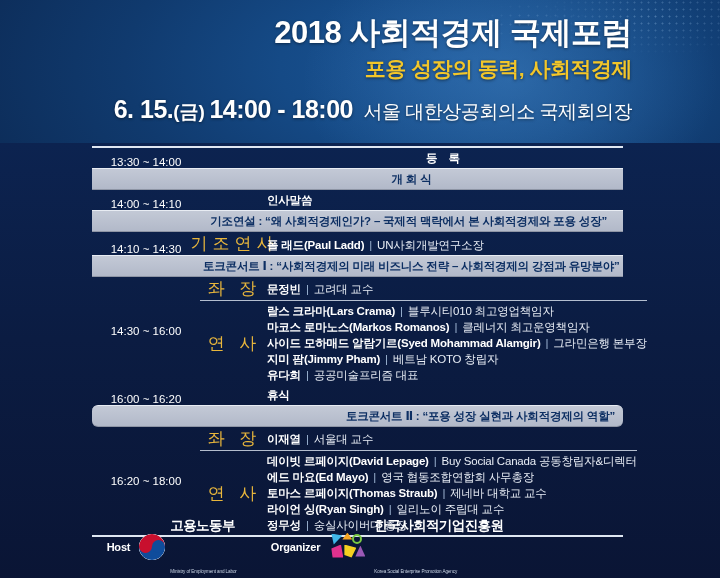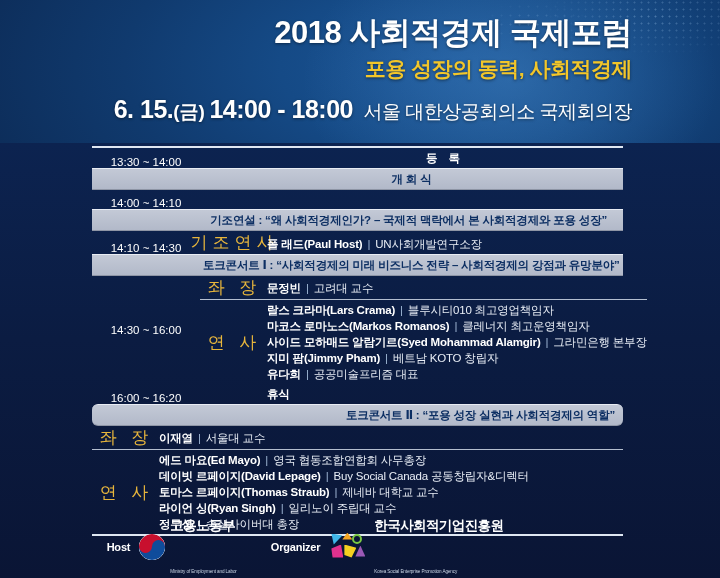--- a/index.html
+++ b/index.html
@@ -206,32 +206,35 @@
     </div>
     <div class="row banner" style="padding-left: 0px;">
       <div class="c-time"></div>
       <div class="c-main" style="align-items: center; padding-left: 0px; flex: 1 1 auto;">
         <div class="line center"><b>개 회 식</b></div>
       </div>
     </div>
     <div class="row">
       <div class="c-time">14:00 ~ 14:10</div>
       <div class="c-role"></div>
+      <div class="c-main">
+        <div class="line"><b>인사말씀</b></div>
+      </div>
     </div>
     <div class="row banner" style="padding-left: 0px;">
       <div class="c-time"></div>
       <div class="c-main" style="align-items: flex-end; padding-right: 16px; flex: 1 1 auto;">
         <div class="line"><b>기조연설 : “왜 사회적경제인가? – 국제적 맥락에서 본 사회적경제와 포용 성장”</b></div>
       </div>
     </div>
     <div class="row">
       <div class="c-time">14:10 ~ 14:30</div>
       <div class="c-role">기조연사</div>
       <div class="c-main">
-        <div class="line"><b>폴 래드(Paul Host)</b><span class="sep"> | </span><span class="aff">UN사회개발연구소장</span></div>
+        <div class="line"><b>폴 래드(Paul Ladd)</b><span class="sep"> | </span><span class="aff">UN사회개발연구소장</span></div>
       </div>
     </div>
     <div class="row banner" style="padding-left: 0px;">
       <div class="c-time"></div>
       <div class="c-main" style="align-items: flex-end; padding-right: 8px; flex: 1 1 auto;">
         <div class="line"><b>토크콘서트 Ⅰ : “사회적경제의 미래 비즈니스 전략 – 사회적경제의 강점과 유망분야”</b></div>
       </div>
     </div>
     <div class="grp">
       <div class="c-time">14:30 ~ 16:00</div>
@@ -261,32 +264,33 @@
         <div class="line"><b>휴식</b></div>
       </div>
     </div>
     <div class="row banner" style="padding-left: 0px; border-radius: 6px;">
       <div class="c-time"></div>
       <div class="c-main" style="align-items: flex-end; padding-right: 8px; flex: 1 1 auto;">
         <div class="line"><b>토크콘서트 Ⅱ : “포용 성장 실현과 사회적경제의 역할”</b></div>
       </div>
     </div>
     <div class="grp">
+      <div class="c-time">16:20 ~ 18:00</div>
       <div class="grp-right">
         <div class="grp-sub">
           <div class="c-role">좌 장</div>
           <div class="c-main">
             <div class="line"><b>이재열</b><span class="sep"> | </span><span class="aff">서울대 교수</span></div>
           </div>
         </div>
         <div class="grp-sub">
           <div class="c-role">연 사</div>
           <div class="c-main">
+            <div class="line"><b>데이빗 르페이지(David Lepage)</b><span class="sep"> | </span><span class="aff">Buy Social Canada 공동창립자&amp;디렉터</span></div>
             <div class="line"><b>에드 마요(Ed Mayo)</b><span class="sep"> | </span><span class="aff">영국 협동조합연합회 사무총장</span></div>
-            <div class="line"><b>데이빗 르페이지(David Lepage)</b><span class="sep"> | </span><span class="aff">Buy Social Canada 공동창립자&amp;디렉터</span></div>
             <div class="line"><b>토마스 르페이지(Thomas Straub)</b><span class="sep"> | </span><span class="aff">제네바 대학교 교수</span></div>
             <div class="line"><b>라이언 싱(Ryan Singh)</b><span class="sep"> | </span><span class="aff">일리노이 주립대 교수</span></div>
             <div class="line"><b>정무성</b><span class="sep"> | </span><span class="aff">숭실사이버대 총장</span></div>
           </div>
         </div>
       </div>
     </div>
   </div>
 
 <div class="footer">

